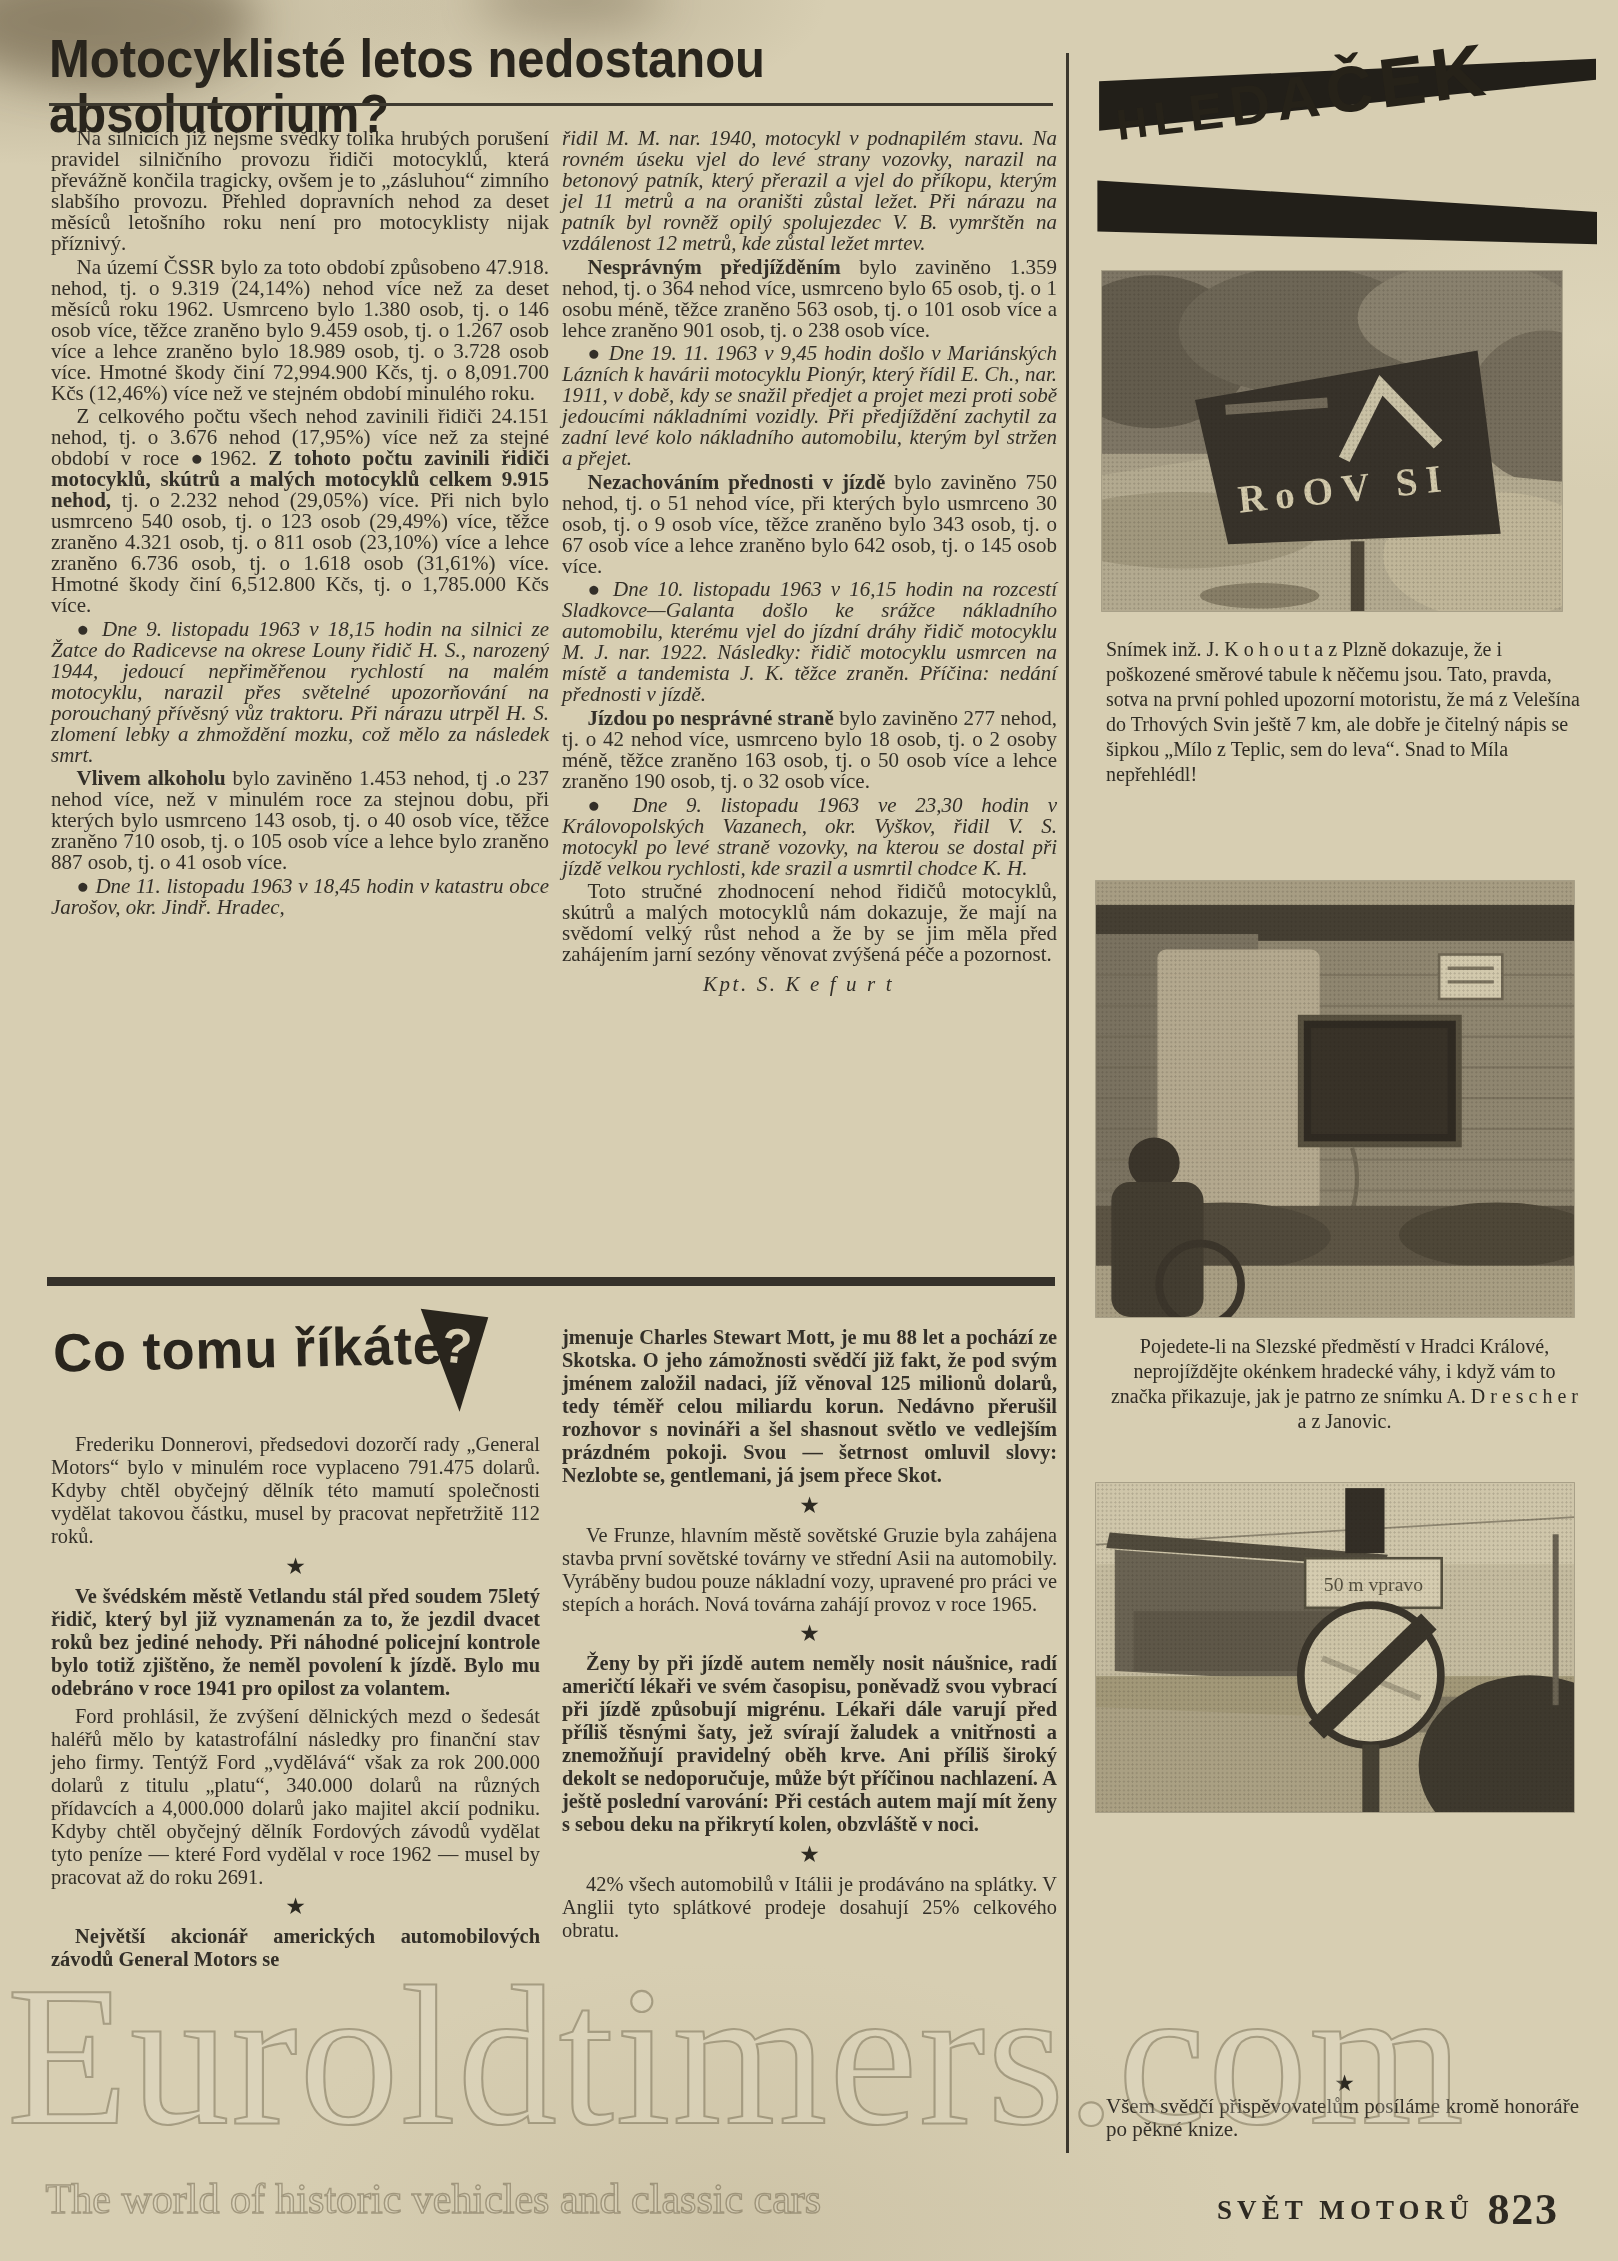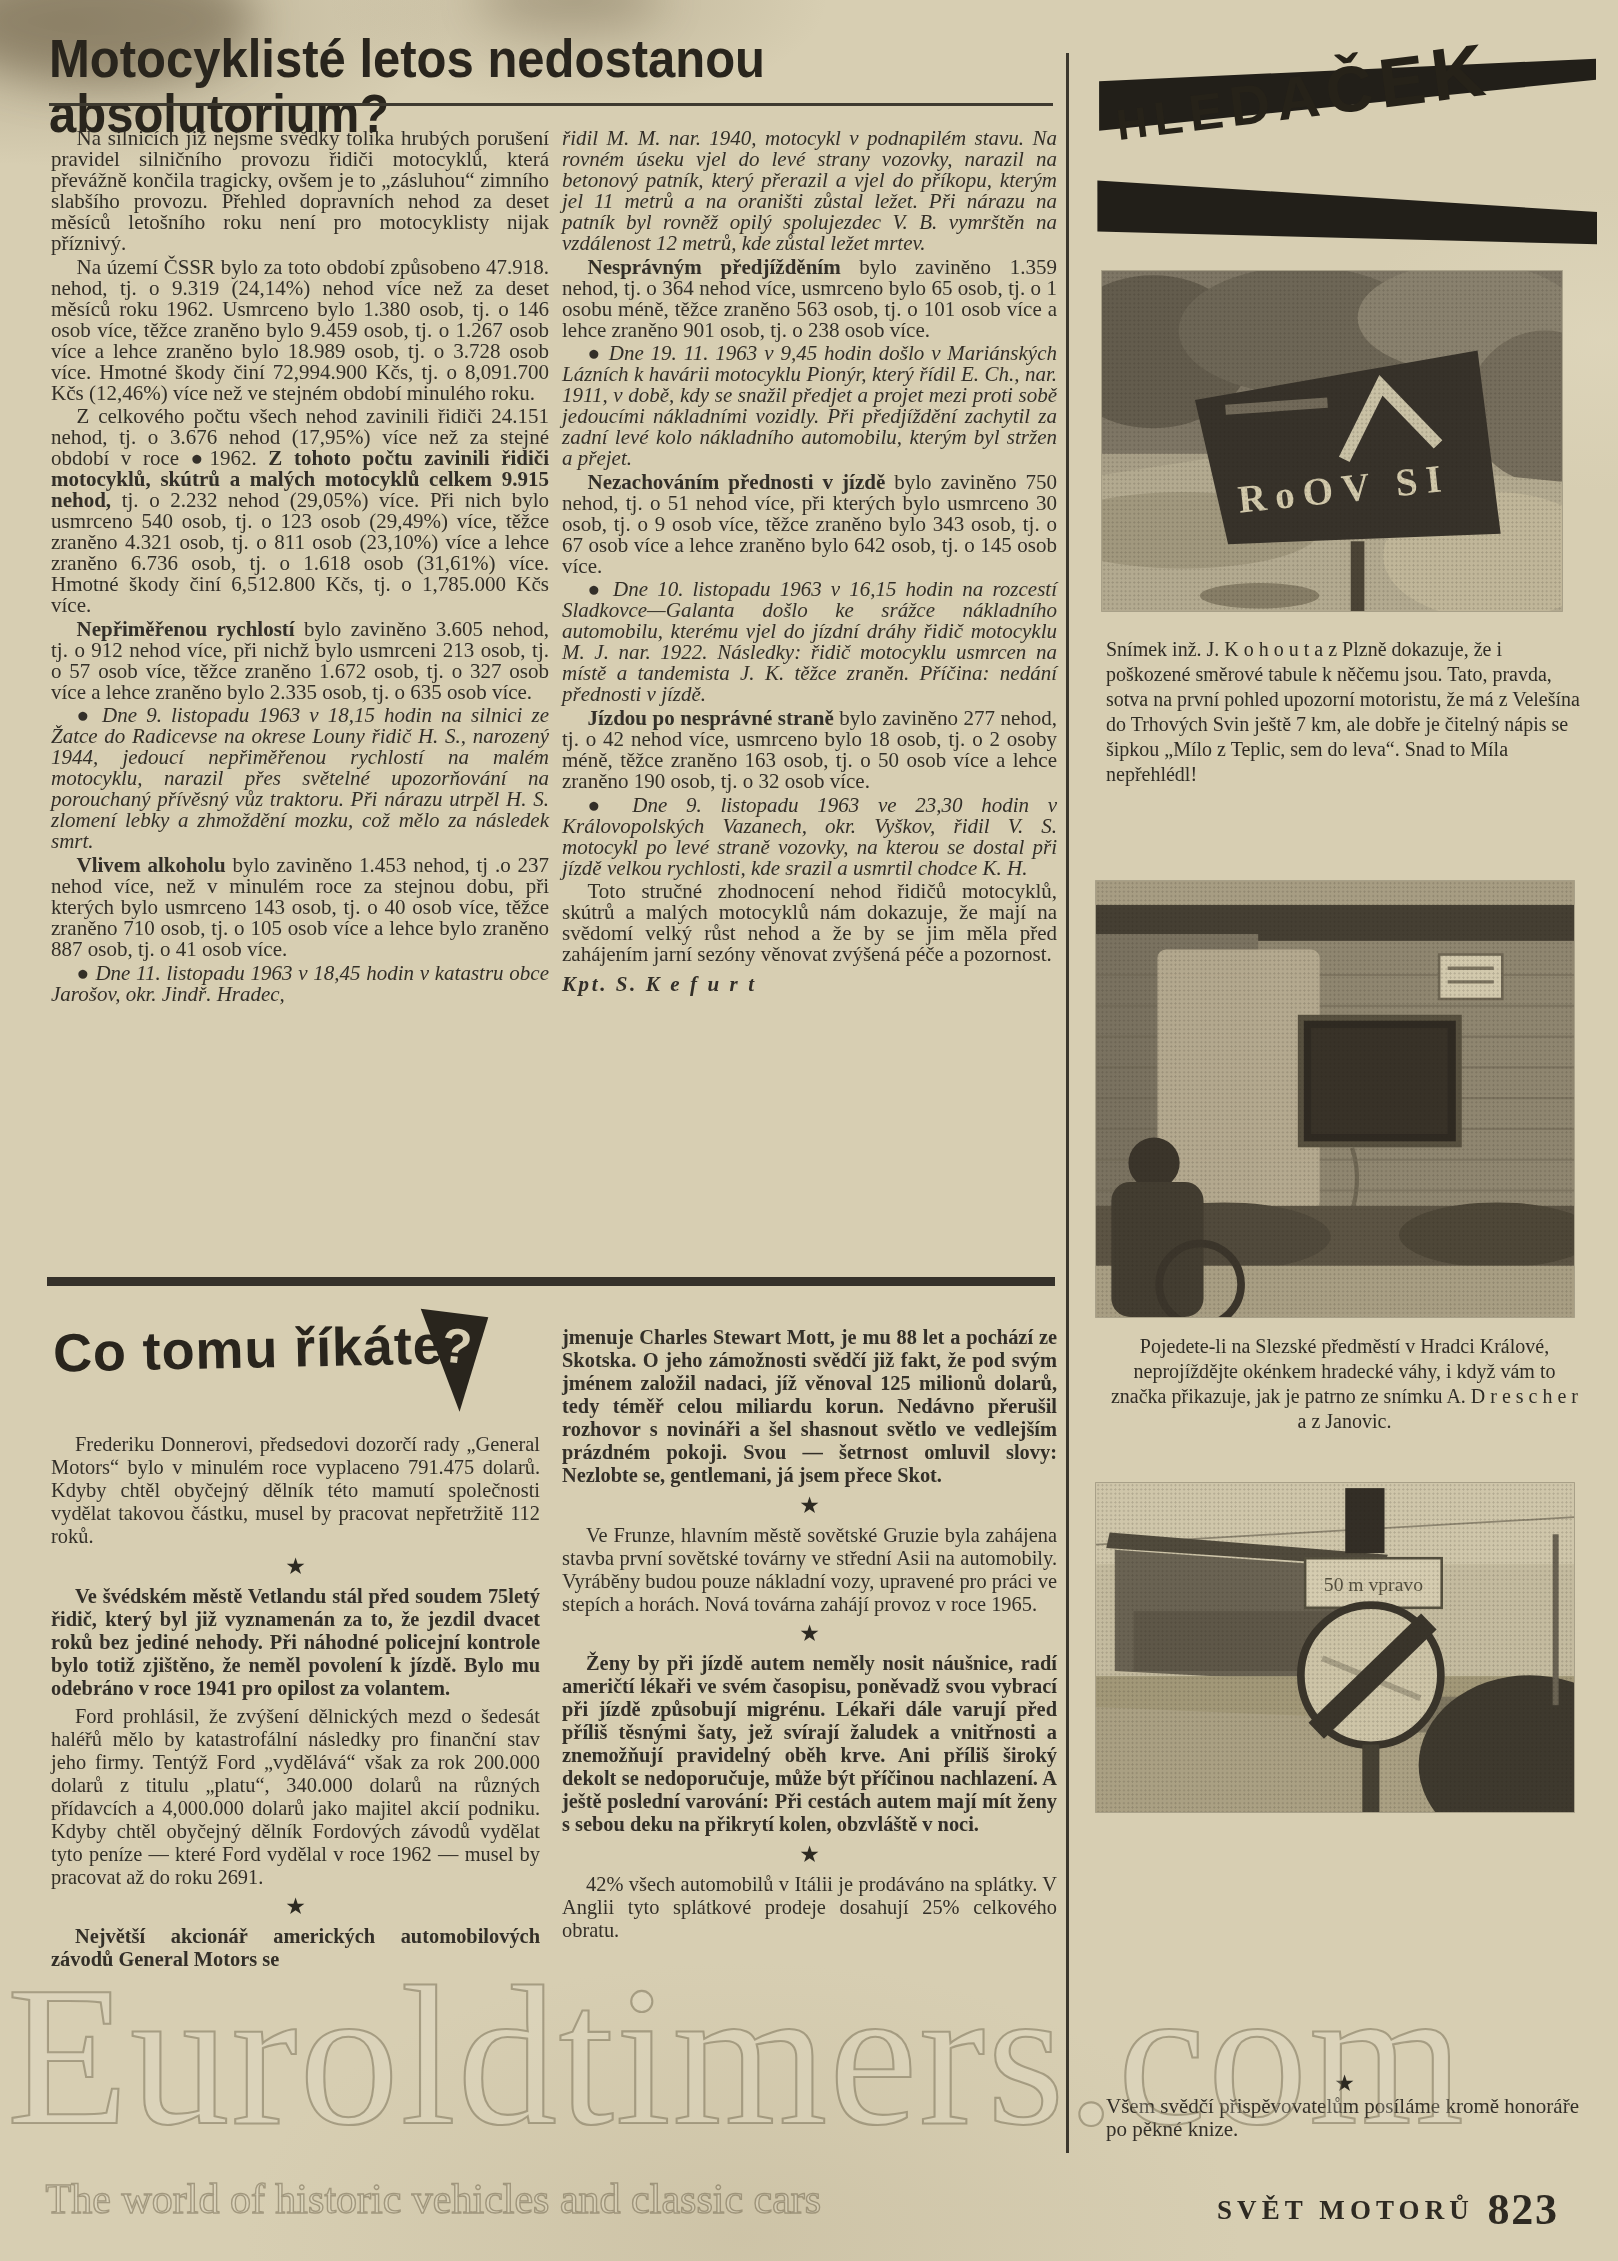--- a/index.html
+++ b/index.html
@@ -19,21 +19,21 @@
     font-weight:700;font-size:49px;line-height:1.05;color:#29251d;transform:scaleY(1.08);
     transform-origin:left top;letter-spacing:0px;}
   .headrule{left:49px;top:103px;width:1004px;height:2.6px;background:#3e3a30;}
   
   .maincol{top:128px;width:498px;font-size:21px;line-height:21px;text-align:justify;color:#332f28;}
   .c1{left:51px;} .c2{left:562px;width:495px;}
   .maincol p{margin:0 0 2.6px 0;text-indent:25.5px;}
   .it{font-style:italic;}
   .ld{font-weight:700;}
   .bd{font-weight:700;}
-  .sig{text-align:left;font-style:italic;letter-spacing:2.6px;padding-right:22px;margin-top:8.5px;font-weight:700;}
+  .sig{text-align:center;font-style:italic;letter-spacing:2.6px;padding-right:22px;margin-top:8.5px;font-weight:400;}
   
   .vrule{left:1066px;top:53px;width:2.6px;height:2100px;background:#3c382e;}
   .hledacek{left:1094px;top:47px;width:516px;height:201px;}
   .wedge{position:absolute;background:#221f19;}
   .wedge.topw{left:5.1px;top:10.2px;width:497px;height:75px;
     clip-path:polygon(0% 32%,100% 2%,100% 30%,0% 98%);}
   .wedge.botw{left:3.4px;top:126px;width:500px;height:75px;
     clip-path:polygon(0% 10%,100% 52%,100% 95%,0% 78%);}
   .hledacek-title{position:absolute;left:25.5px;top:31px;width:477px;
     font-family:"Liberation Sans",sans-serif;font-weight:700;color:#262219;
@@ -73,21 +73,20 @@
   <div class="abs blotch" style="left:-51px;top:-43px;width:306px;height:128px;"></div>
   <div class="abs blotch" style="left:477px;top:-34px;width:187px;height:68px;opacity:.5;"></div>
 
   <div class="abs headline">Motocyklisté letos nedostanou absolutorium?</div>
   <div class="abs headrule"></div>
 
   <div class="abs maincol c1">
     <p><span>Na silnicích již nejsme svědky tolika hrubých porušení pravidel silničního provozu řidiči motocyklů, která převážně končila tragicky, ovšem je to „zásluhou“ zimního slabšího provozu. Přehled dopravních nehod za deset měsíců letošního roku není pro motocyklisty nijak příznivý.</span></p>
     <p><span>Na území ČSSR bylo za toto období způsobeno 47.918. nehod, tj. o 9.319 (24,14%) nehod více než za deset měsíců roku 1962. Usmrceno bylo 1.380 osob, tj. o 146 osob více, těžce zraněno bylo 9.459 osob, tj. o 1.267 osob více a lehce zraněno bylo 18.989 osob, tj. o 3.728 osob více. Hmotné škody činí 72,994.900 Kčs, tj. o 8,091.700 Kčs (12,46%) více než ve stejném období minulého roku.</span></p>
     <p><span>Z celkového počtu všech nehod zavinili řidiči 24.151 nehod, tj. o 3.676 nehod (17,95%) více než za stejné období v roce ●1962. </span><span class="ld">Z tohoto počtu zavinili řidiči motocyklů, skútrů a malých motocyklů celkem 9.915 nehod,</span><span> tj. o 2.232 nehod (29,05%) více. Při nich bylo usmrceno 540 osob, tj. o 123 osob (29,49%) více, těžce zraněno 4.321 osob, tj. o 811 osob (23,10%) více a lehce zraněno 6.736 osob, tj. o 1.618 osob (31,61%) více. Hmotné škody činí 6,512.800 Kčs, tj. o 1,785.000 Kčs více.</span></p>
-    <p><span class="ld">Nepřiměřenou rychlostí</span><span> bylo zaviněno 3.605 nehod, tj. o 912 nehod více, při nichž bylo usmrceni 213 osob, tj. o 57 osob více, těžce zraněno 1.672 osob, tj. o 327 osob více a lehce zraněno bylo 2.335 osob, tj. o 635 osob více.</span></p>
     <p class="it"><span>● Dne 9. listopadu 1963 v 18,15 hodin na silnici ze Žatce do Radicevse na okrese Louny řidič H. S., narozený 1944, jedoucí nepřiměřenou rychlostí na malém motocyklu, narazil přes světelné upozorňování na porouchaný přívěsný vůz traktoru. Při nárazu utrpěl H. S. zlomení lebky a zhmoždění mozku, což mělo za následek smrt.</span></p>
     <p><span class="ld">Vlivem alkoholu</span><span> bylo zaviněno 1.453 nehod, tj .o 237 nehod více, než v minulém roce za stejnou dobu, při kterých bylo usmrceno 143 osob, tj. o 40 osob více, těžce zraněno 710 osob, tj. o 105 osob více a lehce bylo zraněno 887 osob, tj. o 41 osob více.</span></p>
     <p class="it"><span>● Dne 11. listopadu 1963 v 18,45 hodin v katastru obce Jarošov, okr. Jindř. Hradec,</span></p>
   </div>
 
   <div class="abs maincol c2">
     <p class="it" style="text-indent:0;"><span>řidil M. M. nar. 1940, motocykl v podnapilém stavu. Na rovném úseku vjel do levé strany vozovky, narazil na betonový patník, který přerazil a vjel do příkopu, kterým jel 11 metrů a na oraništi zůstal ležet. Při nárazu na patník byl rovněž opilý spolujezdec V. B. vymrštěn na vzdálenost 12 metrů, kde zůstal ležet mrtev.</span></p>
     <p><span class="ld">Nesprávným předjížděním</span><span> bylo zaviněno 1.359 nehod, tj. o 364 nehod více, usmrceno bylo 65 osob, tj. o 1 osobu méně, těžce zraněno 563 osob, tj. o 101 osob více a lehce zraněno 901 osob, tj. o 238 osob více.</span></p>
     <p class="it"><span>● Dne 19. 11. 1963 v 9,45 hodin došlo v Mariánských Lázních k havárii motocyklu Pionýr, který řídil E. Ch., nar. 1911, v době, kdy se snažil předjet a projet mezi proti sobě jedoucími nákladními vozidly. Při předjíždění zachytil za zadní levé kolo nákladního automobilu, kterým byl stržen a přejet.</span></p>
     <p><span class="ld">Nezachováním přednosti v jízdě</span><span> bylo zaviněno 750 nehod, tj. o 51 nehod více, při kterých bylo usmrceno 30 osob, tj. o 9 osob více, těžce zraněno bylo 343 osob, tj. o 67 osob více a lehce zraněno bylo 642 osob, tj. o 145 osob více.</span></p>

